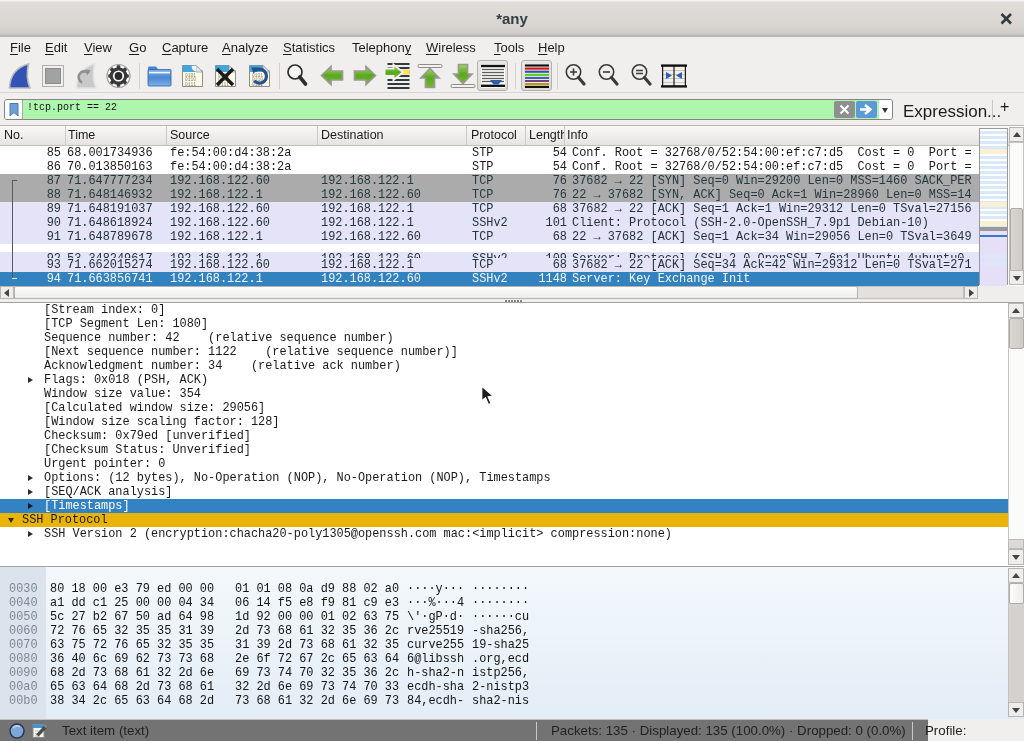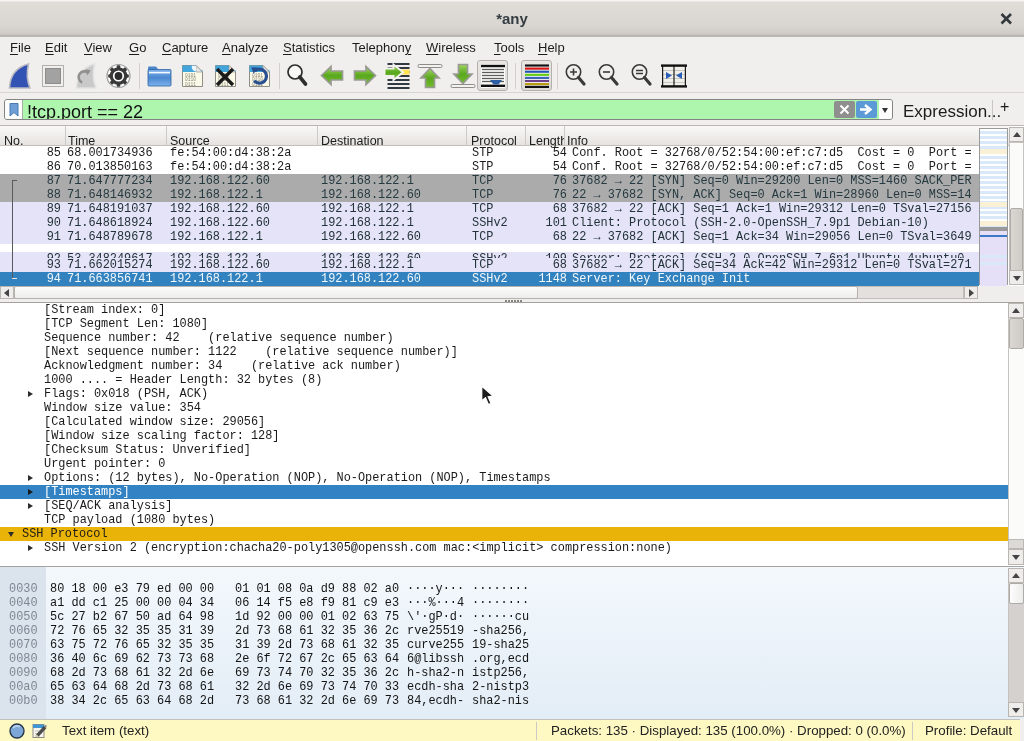--- a/index.html
+++ b/index.html
@@ -27,21 +27,21 @@
 #ftext{left:22px;top:2px;font-size:13.5px;color:#111}
 #fclear{left:829px;top:1px;width:21px;height:17px;background:#8f8f8f;border-radius:2px;color:#fff;text-align:center;font-size:13px;line-height:17px;font-weight:bold}
 #fapply{left:851px;top:1px;width:21px;height:17px;background:#5b9ad6;border-radius:2px;color:#fff;text-align:center;font-size:12px;line-height:16px}
 #fcaret{left:874px;top:0;width:14px;height:19px;background:#fdfdfd}
 #fexpr{left:903px;top:8px;font-size:17px;color:#1c1c1c}
 #fsep{left:992px;top:6px;width:1px;height:20px;background:#c9c6c2}
 #fplus{left:1000px;top:4px;font-size:16px;color:#1c1c1c}
 
 #plist{left:0;top:126px;width:1024px;height:173px;background:#fff}
 #phead{left:0;top:0;width:1009px;height:20px;background:linear-gradient(#f9f8f6,#eceae7 70%,#e5e2df);border-bottom:1px solid #c2bfbb;font-size:12.5px}
-#phead span{position:absolute;top:8px;color:#1b1b1b}
+#phead span{position:absolute;top:2px;color:#1b1b1b}
 #phead i{position:absolute;top:0;width:1px;height:20px;background:#cccac6;font-style:normal}
 .prow{position:absolute;left:0;width:979px;height:14px;line-height:14px;color:#1b1b1b}
 .prow span{position:absolute;top:0;height:14px}
 .c-no{left:0;width:61px;text-align:right}
 .c-time{left:67px}
 .c-src{left:170px}
 .c-dst{left:321px}
 .c-proto{left:472px}
 .c-len{left:505px;width:62px;text-align:right}
 .c-info{left:572px;width:400px;overflow:hidden}
@@ -65,21 +65,21 @@
 #hexoff{left:0;top:0;width:46px;height:152px;background:#dbe4ed}
 .hrow{position:absolute;left:0;width:1008px;height:14px;line-height:14px}
 .hrow span{position:absolute;top:0}
 .h-off{left:9px;color:#7e8893}
 .h-g1{left:50px;color:#141414}
 .h-g2{left:235px;color:#141414}
 .h-a1{left:407px;color:#141414}
 .h-a2{left:472px;color:#141414}
 .hl{background:#2e7fc4;color:#fff}
 
-#status{left:0;top:719px;width:1020px;height:22px;background:#fef9c3;border-top:1px solid #c4c1bd;font-size:13.3px}
+#status{left:0;top:719px;width:928px;height:22px;background:#737373;border-top:1px solid #c4c1bd;font-size:13.3px}
 #status span{position:absolute;top:3px;color:#222}
 .ssep{position:absolute;top:2px;width:1px;height:18px;background:#ccc9c5}
 
 .sb-btn{position:absolute;background:#efedeb;border:1px solid #b9b6b2}
 .sb-tri-up{width:0;height:0;border-bottom:5px solid #444;border-left:4.5px solid transparent;border-right:4.5px solid transparent;position:absolute}
 .sb-tri-dn{width:0;height:0;border-top:5px solid #444;border-left:4.5px solid transparent;border-right:4.5px solid transparent;position:absolute}
 .sb-tri-lf{width:0;height:0;border-right:5px solid #444;border-top:4.5px solid transparent;border-bottom:4.5px solid transparent;position:absolute}
 .sb-tri-rt{width:0;height:0;border-left:5px solid #444;border-top:4.5px solid transparent;border-bottom:4.5px solid transparent;position:absolute}
 </style>
 </head>
@@ -275,21 +275,21 @@
   <path d="M5 10 L11 13.5 L5 17 Z" fill="#2a5eb8"></path>
   <path d="M21 10 L15 13.5 L21 17 Z" fill="#2a5eb8"></path>
 </svg>
 </div>
 
 <div class="abs" id="filterbar">
   <div class="abs" id="finput">
     <div class="abs" id="fbook"><svg width="18" height="19" viewBox="0 0 18 19">
           <path d="M5 3.5 H13 V16 L9 12.5 L5 16 Z" fill="#6d9ed6" stroke="#4a7ab0" stroke-width="1"></path>
         </svg></div>
-    <div class="abs mono" id="ftext" style="font-family:Liberation Sans, sans-serif;font-size:18px">!tcp.port == 22</div>
+    <div class="abs mono" id="ftext" style="font-family:Liberation Mono, monospace;font-size:10px">!tcp.port == 22</div>
     <div class="abs" id="fclear"><svg width="21" height="17" viewBox="0 0 21 17">
           <path d="M6.5 4.5 L14.5 12.5 M14.5 4.5 L6.5 12.5" stroke="#fff" stroke-width="2"></path>
         </svg></div>
     <div class="abs" id="fapply"><svg width="21" height="17" viewBox="0 0 21 17">
           <path d="M4 8.5 H12 M9 4 L14.5 8.5 L9 13" stroke="#fff" stroke-width="2.4" fill="none"></path>
         </svg></div>
     <div class="abs" id="fcaret">
         <div class="trid" style="left:3px;top:8px;border-top-color:#333"></div>
       </div>
   </div>
@@ -368,31 +368,30 @@
 <div class="abs" id="splitter">
   <div class="abs" style="left:505px;top:1px;width:17px;height:2px;background:repeating-linear-gradient(90deg,#89857f 0 2px,transparent 2px 3px)"></div>
 </div>
 
 <div class="abs mono" id="details">
   <div class="drow"><span class="txt">[Stream index: 0]</span></div>
   <div class="drow"><span class="txt">[TCP Segment Len: 1080]</span></div>
   <div class="drow"><span class="txt">Sequence number: 42    (relative sequence number)</span></div>
   <div class="drow"><span class="txt">[Next sequence number: 1122    (relative sequence number)]</span></div>
   <div class="drow"><span class="txt">Acknowledgment number: 34    (relative ack number)</span></div>
-  <div class="drow"><span class="txt">1000 .... = Header Length: 32 bytes (8)</span></div>
   <div class="drow"><i class="tri" style="left:28px"></i><span class="txt">Flags: 0x018 (PSH, ACK)</span></div>
   <div class="drow"><span class="txt">Window size value: 354</span></div>
   <div class="drow"><span class="txt">[Calculated window size: 29056]</span></div>
   <div class="drow"><span class="txt">[Window size scaling factor: 128]</span></div>
+  <div class="drow"><span class="txt">Checksum: 0x79ed [unverified]</span></div>
   <div class="drow"><span class="txt">[Checksum Status: Unverified]</span></div>
   <div class="drow"><span class="txt">Urgent pointer: 0</span></div>
   <div class="drow"><i class="tri" style="left:28px"></i><span class="txt">Options: (12 bytes), No-Operation (NOP), No-Operation (NOP), Timestamps</span></div>
+  <div class="drow"><i class="tri" style="left:28px"></i><span class="txt">[SEQ/ACK analysis]</span></div>
   <div class="drow" style="background:#3382c4;color:#fff;width:1008px"><i class="tri" style="left:28px;border-left-color:#1a1a1a"></i><span class="txt">[Timestamps]</span></div>
-  <div class="drow"><i class="tri" style="left:28px"></i><span class="txt">[SEQ/ACK analysis]</span></div>
-  <div class="drow"><span class="txt">TCP payload (1080 bytes)</span></div>
   <div class="drow" style="background:#eab308;width:1008px"><i class="trid" style="left:8px"></i><span class="txt0">SSH Protocol</span></div>
   <div class="drow"><i class="tri" style="left:28px"></i><span class="txt">SSH Version 2 (encryption:chacha20-poly1305@openssh.com mac:&lt;implicit&gt; compression:none)</span></div>
   
   <div class="sb-btn" style="left:1008px;top:0;width:16px;height:15px"><div class="sb-tri-up" style="left:3px;top:4px"></div></div>
   <div class="abs" style="left:1008px;top:15px;width:16px;height:231px;background:#fbfbfa;border-left:1px solid #c6c3bf"></div>
   <div class="abs" style="left:1009px;top:15px;width:15px;height:31px;background:linear-gradient(90deg,#dad7d3,#cecbc7);border:1px solid #aeaba7;border-radius:2px"></div>
   <div class="abs" style="left:1008px;top:236px;width:16px;height:10px;background:#dcdad7;border:1px solid #bcb9b5"></div>
   <div class="sb-btn" style="left:1008px;top:246px;width:16px;height:16px"><div class="sb-tri-dn" style="left:3px;top:5px"></div></div>
 </div>
 

